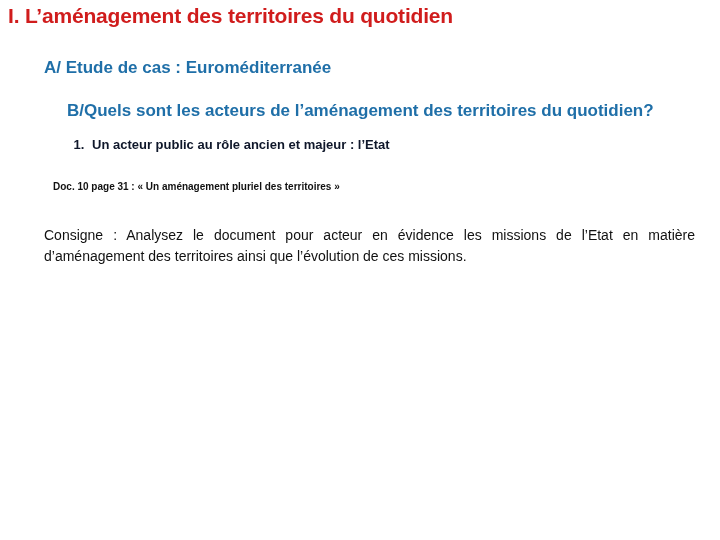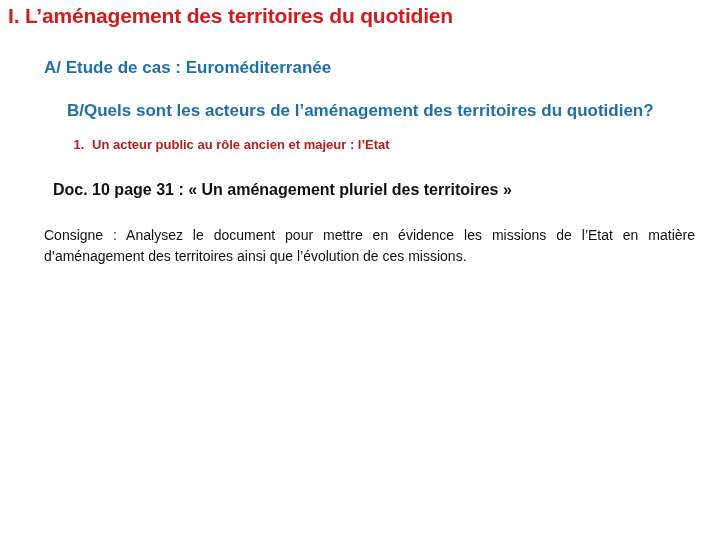--- a/index.html
+++ b/index.html
@@ -12,36 +12,36 @@
       left: 8px; top: 4px; font-size: 21px; font-weight: bold; color: #d01c1c;
       letter-spacing: -0.2px;
     }
     #sub-a {
       left: 34px; top: 58px; font-size: 17px; font-weight: bold; color: #1f6fa8; margin-left: 10px;
     }
     #sub-b {
       left: 34px; top: 101px; font-size: 17px; font-weight: bold; color: #1f6fa8; margin-left: 33px;
     }
     #item-1 {
-      left: 66px; top: 137px; font-size: 13px; font-weight: bold; color: #b91c1c;
+      left: 66px; top: 137px; font-size: 13px; font-weight: bold; color: #0f172a;
     }
     #item-1 .num { display: inline-block; width: 26px; }
     #doc-ref {
-      left: 44px; top: 181px; font-size: 16px; font-weight: bold; color: #111111; padding-left: 9px;
+      left: 44px; top: 181px; font-size: 10px; font-weight: bold; color: #111111; padding-left: 9px;
     }
     #consigne {
       left: 44px; top: 225px; width: 651px; font-size: 14px; color: #111111;
       line-height: 21px; white-space: normal; text-align: justify;
     }
   </style>
 </head>
 <body>
 
 <div id="slide">
   <div id="title" class="abs">I. L’aménagement des territoires du quotidien</div>
   <div id="sub-a" class="abs">A/ Etude de cas : Euroméditerranée</div>
   <div id="sub-b" class="abs">B/Quels sont les acteurs de l’aménagement des territoires du quotidien?</div>
   <div id="item-1" class="abs">
     <span class="num">1.</span><span>Un acteur public au rôle ancien et majeur :  l’Etat</span>
   </div>
   <div id="doc-ref" class="abs">Doc. 10 page 31 : « Un aménagement pluriel des territoires »</div>
-  <div id="consigne" class="abs">Consigne : Analysez le document pour mettre en évidence les missions de l’Etat en matière d’aménagement des territoires ainsi que l’évolution de ces missions.</div>
+  <div id="consigne" class="abs">Consigne : Analysez le document pour acteur en évidence les missions de l’Etat en matière d’aménagement des territoires ainsi que l’évolution de ces missions.</div>
 </div>
 
 </body></html>

